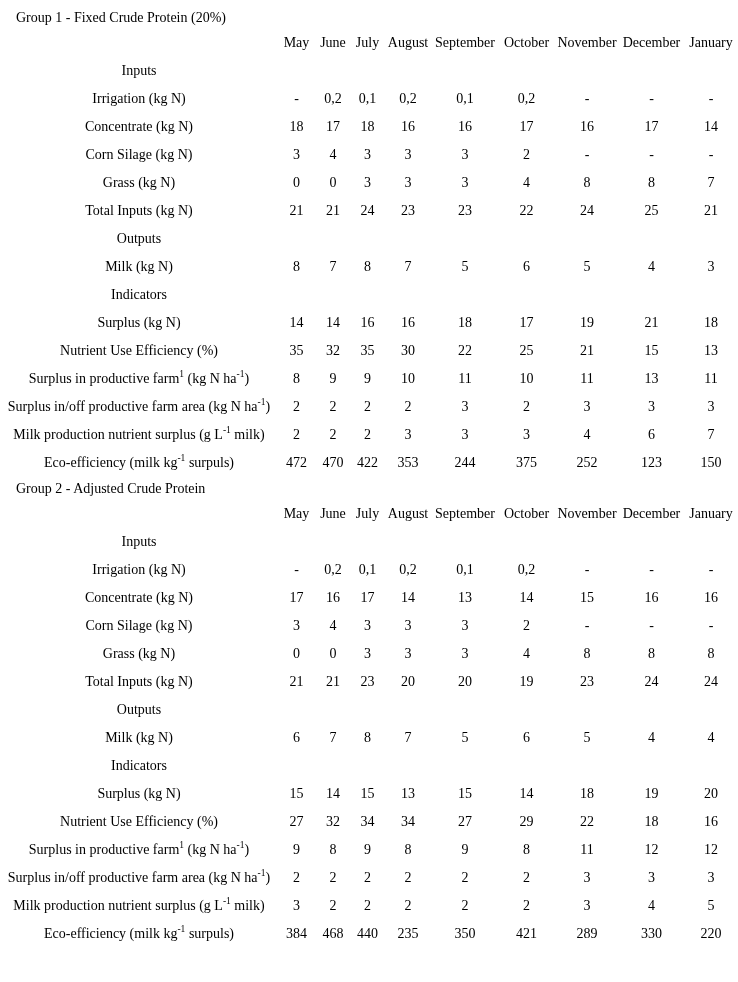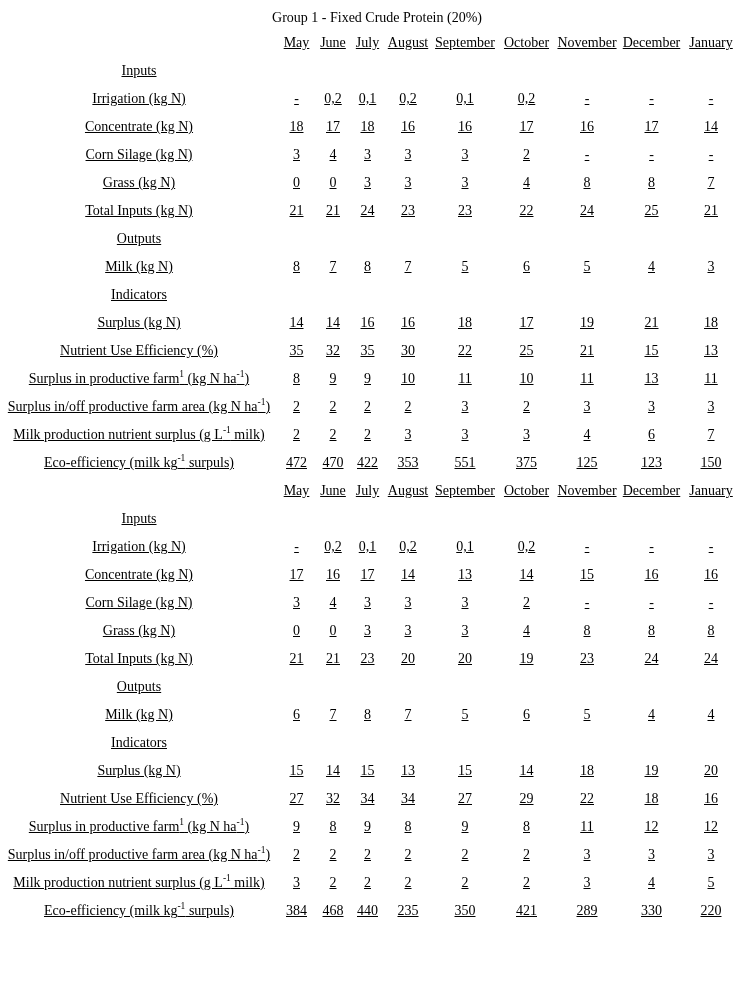--- a/index.html
+++ b/index.html
@@ -12,30 +12,28 @@
     width: 738px;
     height: 982px;
     font-family: "Liberation Serif", "DejaVu Serif", serif;
     font-size: 14px;
     overflow: hidden;
   }
   .doc {
     padding-top: 6px;
   }
   .table-title {
-    text-align: center;
     padding: 4px 0 3px 0;
     white-space: nowrap;
     margin-left: 16px;
   }
   table.data-table {
     border-collapse: collapse;
     width: 738px;
     table-layout: fixed;
-    text-decoration: underline;
   }
   table.data-table th,
   table.data-table td {
     font-weight: normal;
     text-align: center;
     vertical-align: middle;
     padding: 6px 0;
     white-space: nowrap;
     overflow: visible;
     font-size: 14px;
@@ -250,31 +248,32 @@
             <td>4</td>
             <td>6</td>
             <td>7</td>
           </tr>
           <tr>
             <td class="label-cell"><span>Eco-efficiency (milk kg</span><sup>-1</sup><span> surpuls)</span></td>
             <td>472</td>
             <td>470</td>
             <td>422</td>
             <td>353</td>
-            <td>551</td>
+            <td>244</td>
             <td>375</td>
-            <td>125</td>
+            <td>252</td>
             <td>123</td>
             <td>150</td>
           </tr>
         </tbody>
     </table>
   </section>
 
   <section data-table="1">
+    <div class="table-title">Group 2 - Adjusted Crude Protein</div>
     <table class="data-table">
       <colgroup>
         <col style="width:278px">
         <col style="width:37px">
         <col style="width:36px">
         <col style="width:33px">
         <col style="width:48px">
         <col style="width:66px">
         <col style="width:57px">
         <col style="width:64px">

